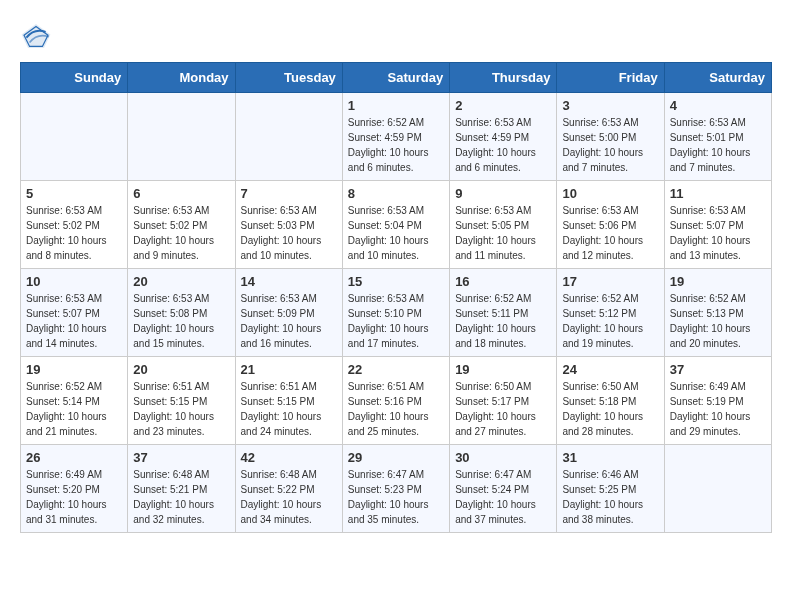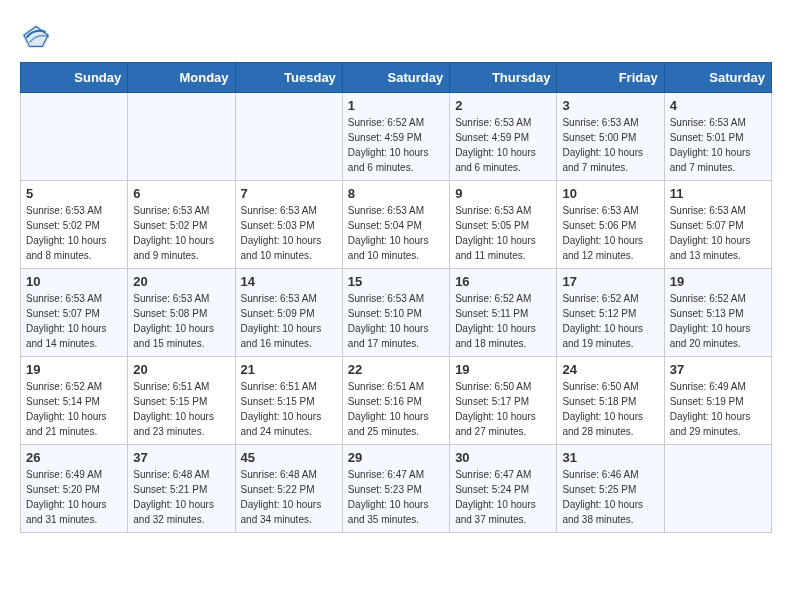--- a/index.html
+++ b/index.html
@@ -314,21 +314,21 @@
 and 31 minutes.</div>
         </td>
         <td>
           <span class="day-num">37</span>
           <div class="day-info" style="white-space: pre-line;">Sunrise: 6:48 AM
 Sunset: 5:21 PM
 Daylight: 10 hours
 and 32 minutes.</div>
         </td>
         <td>
-          <span class="day-num">45</span>
+          <span class="day-num">42</span>
           <div class="day-info" style="white-space: pre-line;">Sunrise: 6:48 AM
 Sunset: 5:22 PM
 Daylight: 10 hours
 and 34 minutes.</div>
         </td>
         <td>
           <span class="day-num">29</span>
           <div class="day-info" style="white-space: pre-line;">Sunrise: 6:47 AM
 Sunset: 5:23 PM
 Daylight: 10 hours

